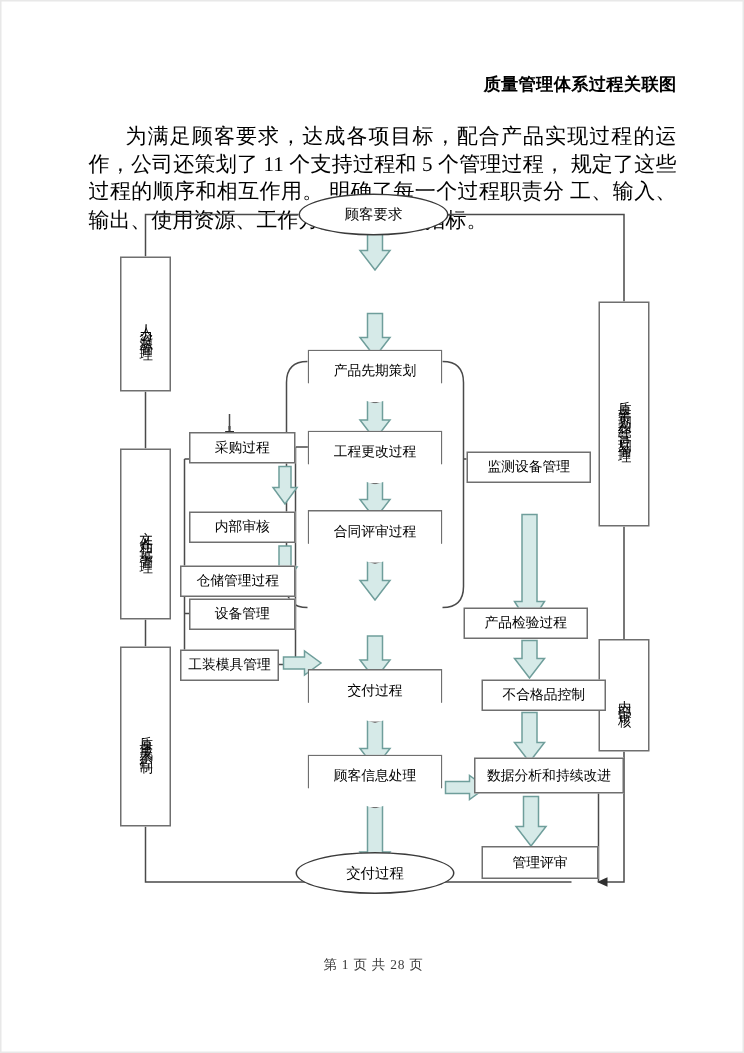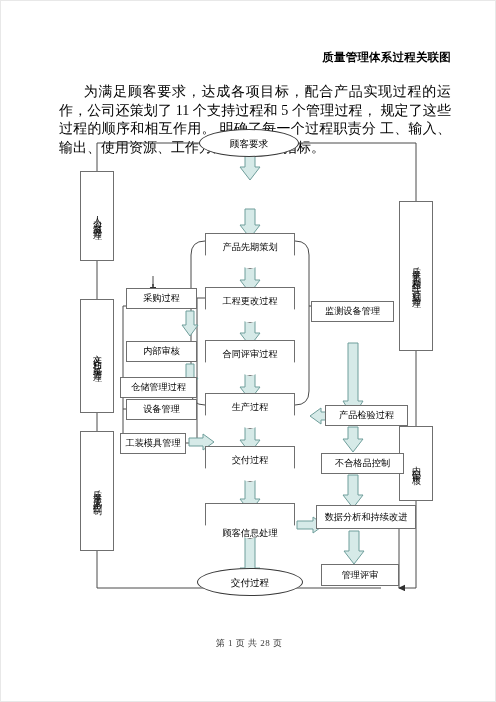--- a/index.html
+++ b/index.html
@@ -221,31 +221,27 @@
     <div class="node plate" style="left:204px;top:166px;width:90px;height:36px;">
       <div class="plate-bg"></div>
       <div class="plate-txt">工程更改过程</div>
     </div>
 
     <div class="node plate" style="left:204px;top:219px;width:90px;height:36px;">
       <div class="plate-bg"></div>
       <div class="plate-txt">合同评审过程</div>
     </div>
 
-    <div class="node plate" style="left:204px;top:272px;width:90px;height:36px;">
-      <div class="plate-bg"></div>
-      <div class="plate-txt">生产过程</div>
-    </div>
 
     <div class="node plate" style="left:204px;top:325px;width:90px;height:36px;">
       <div class="plate-bg"></div>
       <div class="plate-txt">交付过程</div>
     </div>
 
-    <div class="node plate" style="left:204px;top:382px;width:90px;height:36px;align-items:flex-end;">
+    <div class="node plate" style="left:204px;top:382px;width:90px;height:36px;">
       <div class="plate-bg"></div>
       <div class="plate-txt">顾客信息处理</div>
     </div>
 
     <div class="node rect" style="left:125px;top:167px;width:71px;height:21px;">
       <span>采购过程</span>
     </div>
     <div class="node rect" style="left:125px;top:220px;width:71px;height:21px;">
       <span>内部审核</span>
     </div>
@@ -255,21 +251,21 @@
     <div class="node rect" style="left:125px;top:278px;width:71px;height:21px;">
       <span>设备管理</span>
     </div>
     <div class="node rect" style="left:119px;top:312px;width:66px;height:21px;">
       <span>工装模具管理</span>
     </div>
 
     <div class="node rect" style="left:310px;top:180px;width:83px;height:21px;">
       <span>监测设备管理</span>
     </div>
-    <div class="node rect" style="left:324px;top:284px;width:83px;height:21px;">
+    <div class="node rect" style="left:308px;top:284px;width:83px;height:21px;">
       <span>产品检验过程</span>
     </div>
     <div class="node rect" style="left:320px;top:332px;width:83px;height:21px;">
       <span>不合格品控制</span>
     </div>
 
     <div class="node rect" style="left:315px;top:384px;width:100px;height:24px;">
       <span>数据分析和持续改进</span>
     </div>
     <div class="node rect" style="left:320px;top:443px;width:78px;height:22px;">

